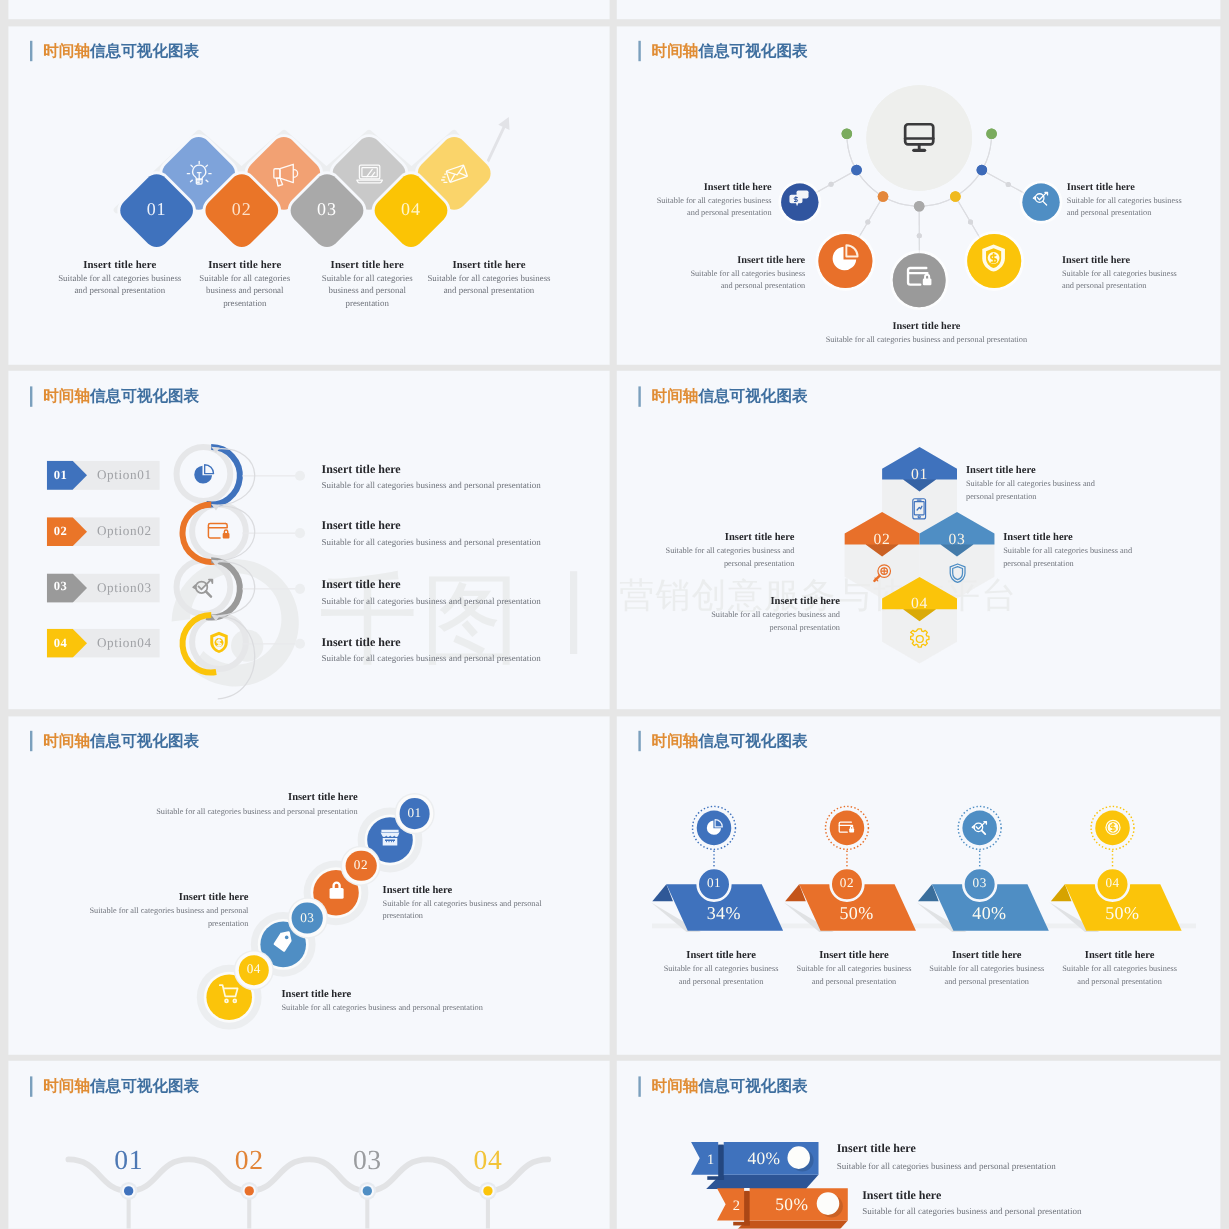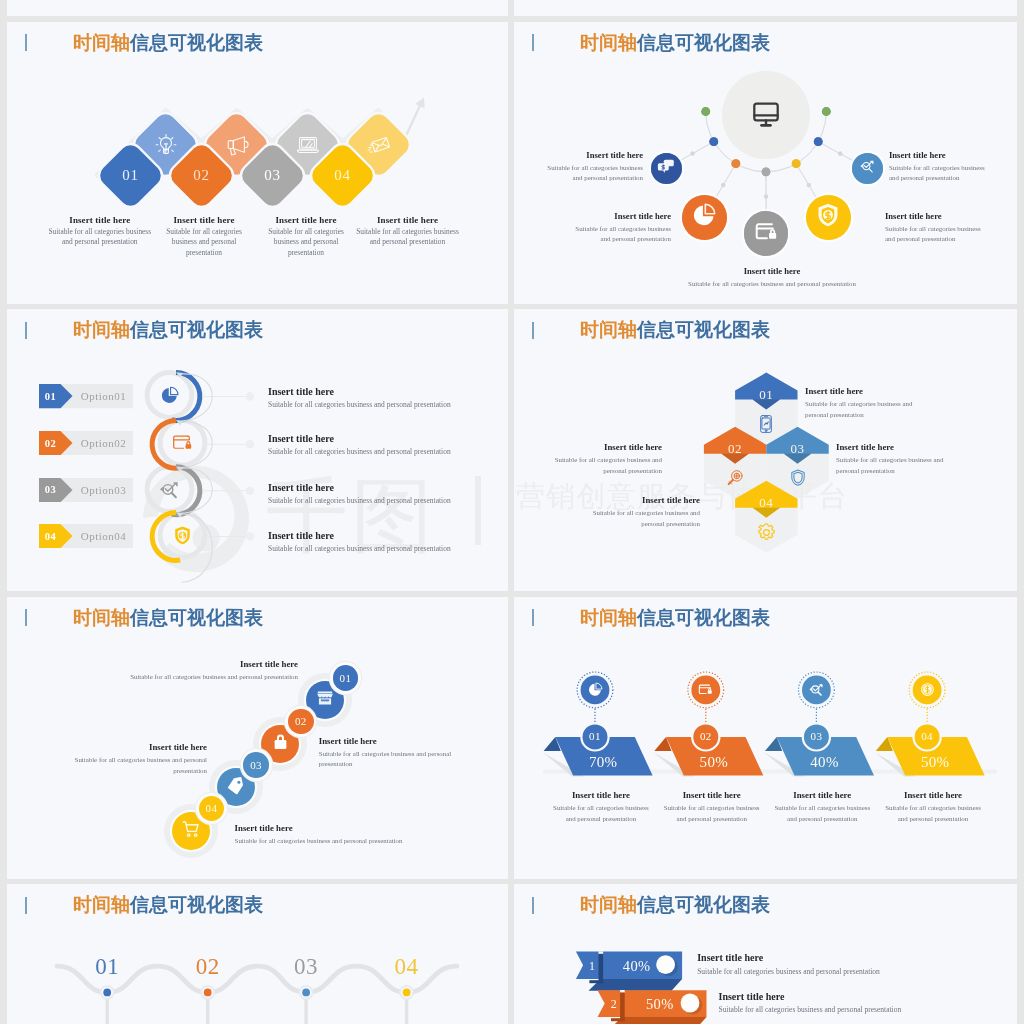--- a/index.html
+++ b/index.html
@@ -4,23 +4,23 @@
 <style>
   *{box-sizing:border-box;margin:0;padding:0;}
   html,body{width:1024px;height:1024px;overflow:hidden;}
   body{background:#e6e6e6;font-family:"Liberation Serif",serif;}
   .grid{position:absolute;left:0;top:0;width:1024px;height:1024px;}
   .slide{position:absolute;background:#f6f8fc;overflow:hidden;}
   .col-l{left:7px;width:501px;}
   .col-r{left:514px;width:503px;}
   .hdr{position:absolute;left:18px;top:12.5px;height:17px;}
   .hdr .bar{position:absolute;left:0;top:0;width:2.4px;height:17px;background:#7ba0bd;}
-  .hdr .t{position:absolute;left:11px;top:0.5px;font-size:19px;font-weight:700;letter-spacing:0px;
+  .hdr .t{position:absolute;left:11px;top:0.5px;font-size:13px;font-weight:700;letter-spacing:0px;
          line-height:16px;white-space:nowrap;
-         font-family:"Liberation Serif","DejaVu Serif",serif;margin-left:37px;}
+         font-family:"Liberation Serif","DejaVu Serif",serif;}
 
   
   .s1-wrap{position:absolute;left:0;top:0;width:501px;height:282px;}
   .dia{position:absolute;width:49px;height:49px;border-radius:10.5px;transform:rotate(45deg);
        transform-origin:center;box-shadow:0 0 0 2.4px #f6f8fc;}
   .dia .num{position:absolute;left:0;top:0;width:49px;height:49px;transform:rotate(-45deg);
        display:flex;align-items:center;justify-content:center;font-size:15px;letter-spacing:.8px;
        font-family:"Liberation Serif",serif;}
   .dia .ico{position:absolute;left:0;top:0;width:49px;height:49px;transform:rotate(-45deg);
        display:flex;align-items:center;justify-content:center;}
@@ -669,21 +669,21 @@
 <line x1="413.1" y1="111.8" x2="413.1" y2="125.3" stroke="#fbc40a" stroke-width="1.2" stroke-dasharray="1.2 1.8"></line>
 <circle cx="413.1" cy="139.9" r="13.6" fill="#fbc40a" stroke="#f6f8fc" stroke-width="2.2"></circle>
 </svg>
 <div class="s6-ico" style="left:72.0px;top:83.9px">
           <svg viewBox="0 0 24 24" width="17" height="17" fill="none">
             <path d="M10.6 4.0a8.4 8.4 0 1 0 9.0 9.0h-9.0z" fill="#ffffff"></path>
             <path d="M12.6 2.9v8.5h8.5a8.5 8.5 0 0 0-8.5-8.5z" fill="none" stroke="#e9f0fb" stroke-width="1.4" stroke-linejoin="round"></path>
           </svg>
         </div>
 <div class="s6-num" style="left:61.0px;top:132.9px">01</div>
-<div class="s6-pct" style="left:64.1px;top:155.0px">70%</div>
+<div class="s6-pct" style="left:64.1px;top:155.0px">34%</div>
 <div class="s6-lbl" style="left:34.9px;top:193.5px">
           <div class="t">Insert title here</div>
           <div class="d">Suitable for all categories business and personal presentation</div>
         </div>
 <div class="s6-ico" style="left:182.8px;top:83.9px">
           <svg viewBox="0 0 24 24" width="17" height="17" fill="none" stroke="#ffffff" stroke-width="1.5" stroke-linejoin="round" stroke-linecap="round">
             <path d="M17.6 5.8H4.8a1.5 1.5 0 0 0-1.5 1.5v8.8a1.5 1.5 0 0 0 1.5 1.5h8.0"></path>
             <path d="M3.4 9.6h15.7"></path>
             <rect x="15.1" y="13.3" width="5.7" height="4.6" rx=".9" fill="#ffffff" stroke="none"></rect>
             <path d="M16.6 13.3v-1.2a1.4 1.4 0 0 1 2.8 0v1.2"></path>

